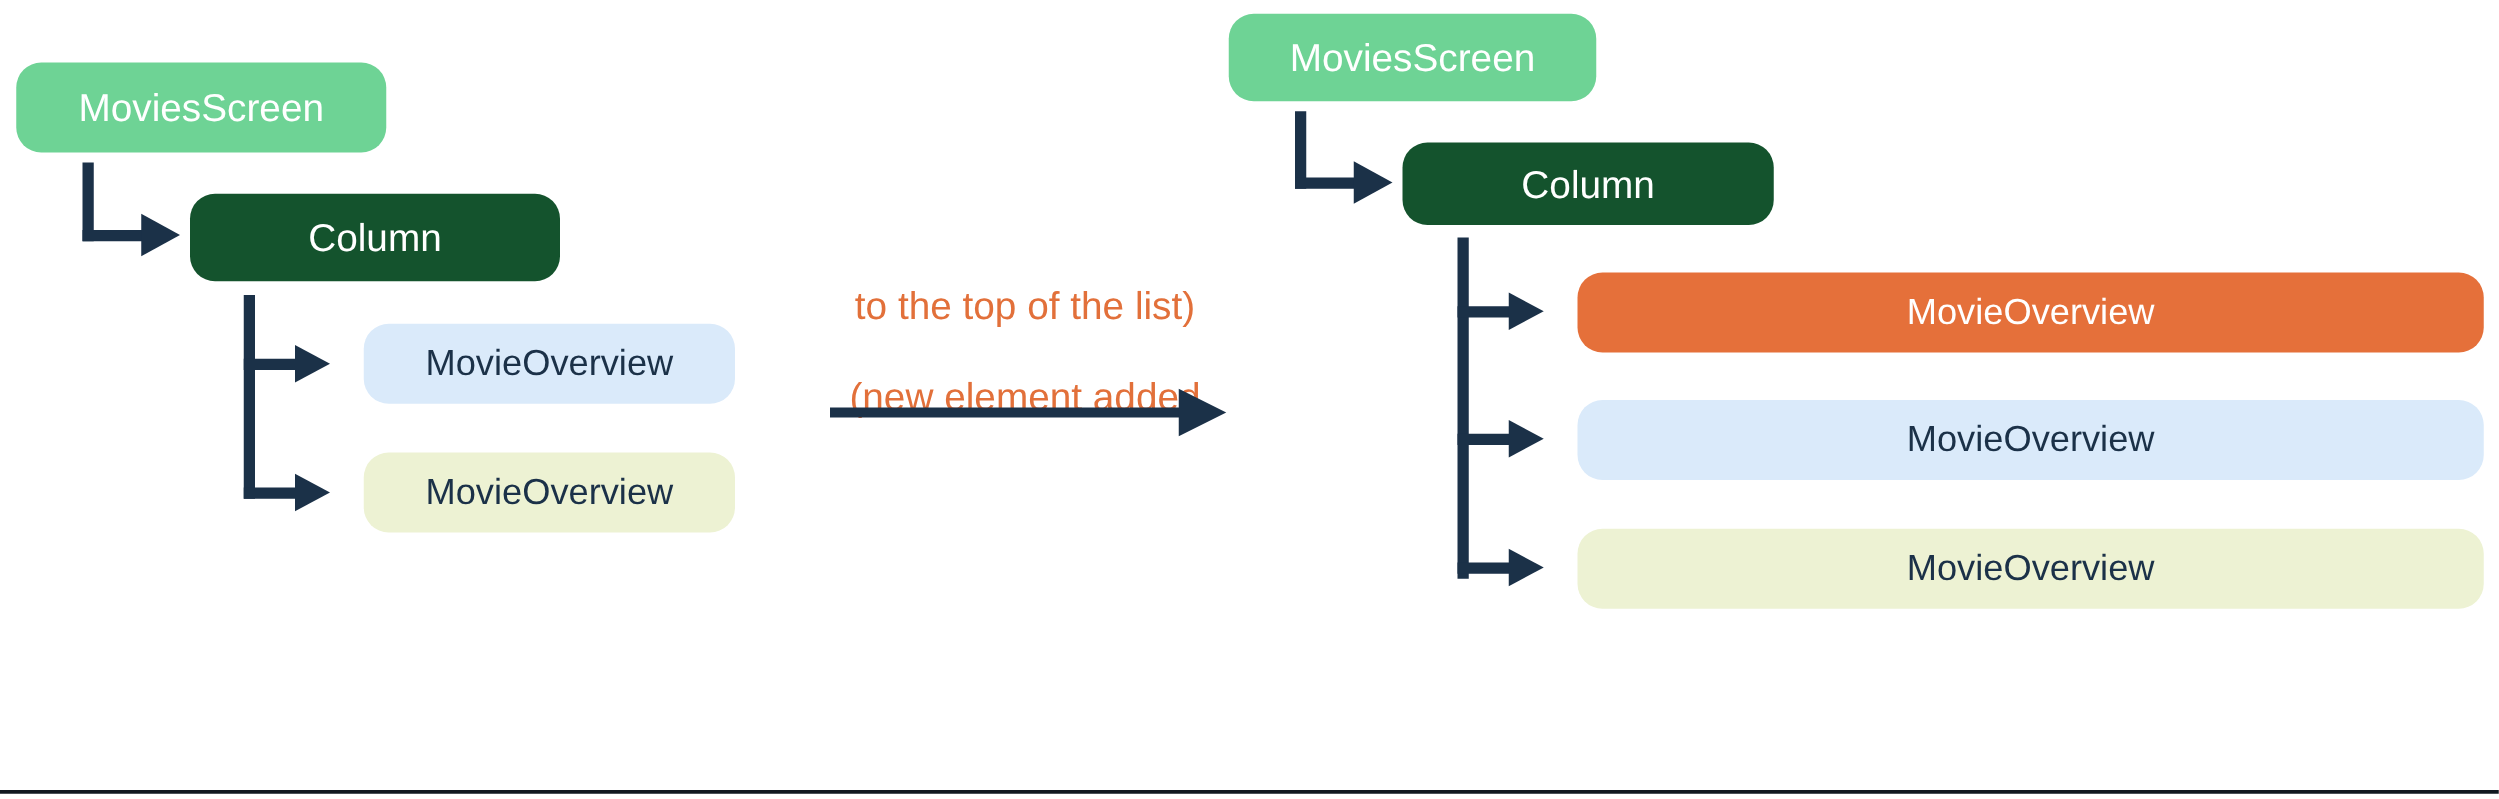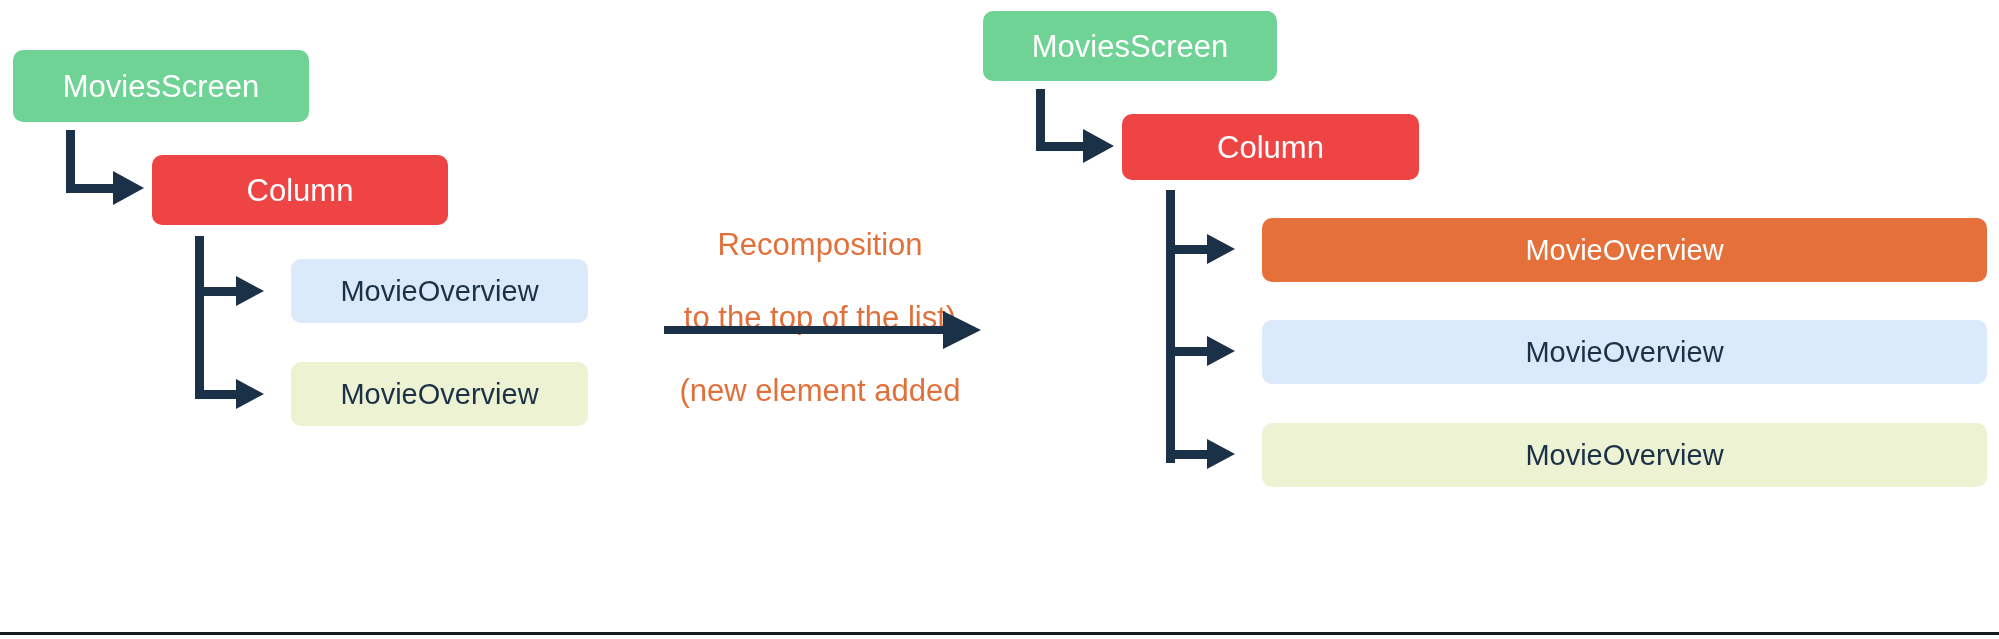--- a/index.html
+++ b/index.html
@@ -21,33 +21,33 @@
     width: 1999px;
     height: 639px;
   }
 
   .node {
     position: absolute;
     display: flex;
     align-items: center;
     justify-content: center;
     box-sizing: border-box;
-    border-radius: 10px;
+    border-radius: 20px;
     font-family: "Liberation Sans", sans-serif;
     font-weight: 400;
     line-height: 1;
     white-space: nowrap;
   }
 
   .node-screen {
     background: #6ed395;
     color: #ffffff;
   }
   .node-column {
-    background: #ef4444;
+    background: #14532d;
     color: #ffffff;
   }
   .node-item-blue {
     background: #daeafa;
     color: #1b3148;
   }
   .node-item-yellow {
     background: #edf2d3;
     color: #1b3148;
   }
@@ -138,21 +138,20 @@
   </div>
 
   <div class="line" style="left:195px; top:390px; width:45px; height:9px;"></div>
   <div class="arrow-head-sm" style="left:236px; top:379px;"></div>
 
   <div class="node node-item-yellow" style="left:291px; top:362px; width:297px; height:64px; font-size:29px;">
     <span>MovieOverview</span>
   </div>
 
   <div id="center-caption" style="left:655px; top:190px; width:330px; font-size:31px;">
-    <div>Recomposition</div>
     <div>to the top of the list)</div>
     <div>(new element added</div>
   </div>
 
   <div id="transition-arrow-shaft" style="left:664px; top:326px; width:283px; height:8px;"></div>
   <div id="transition-arrow-head" style="left:943px; top:311px;"></div>
 
   <div class="node node-screen" style="left:983px; top:11px; width:294px; height:70px; font-size:31px;">
     <span>MoviesScreen</span>
   </div>

